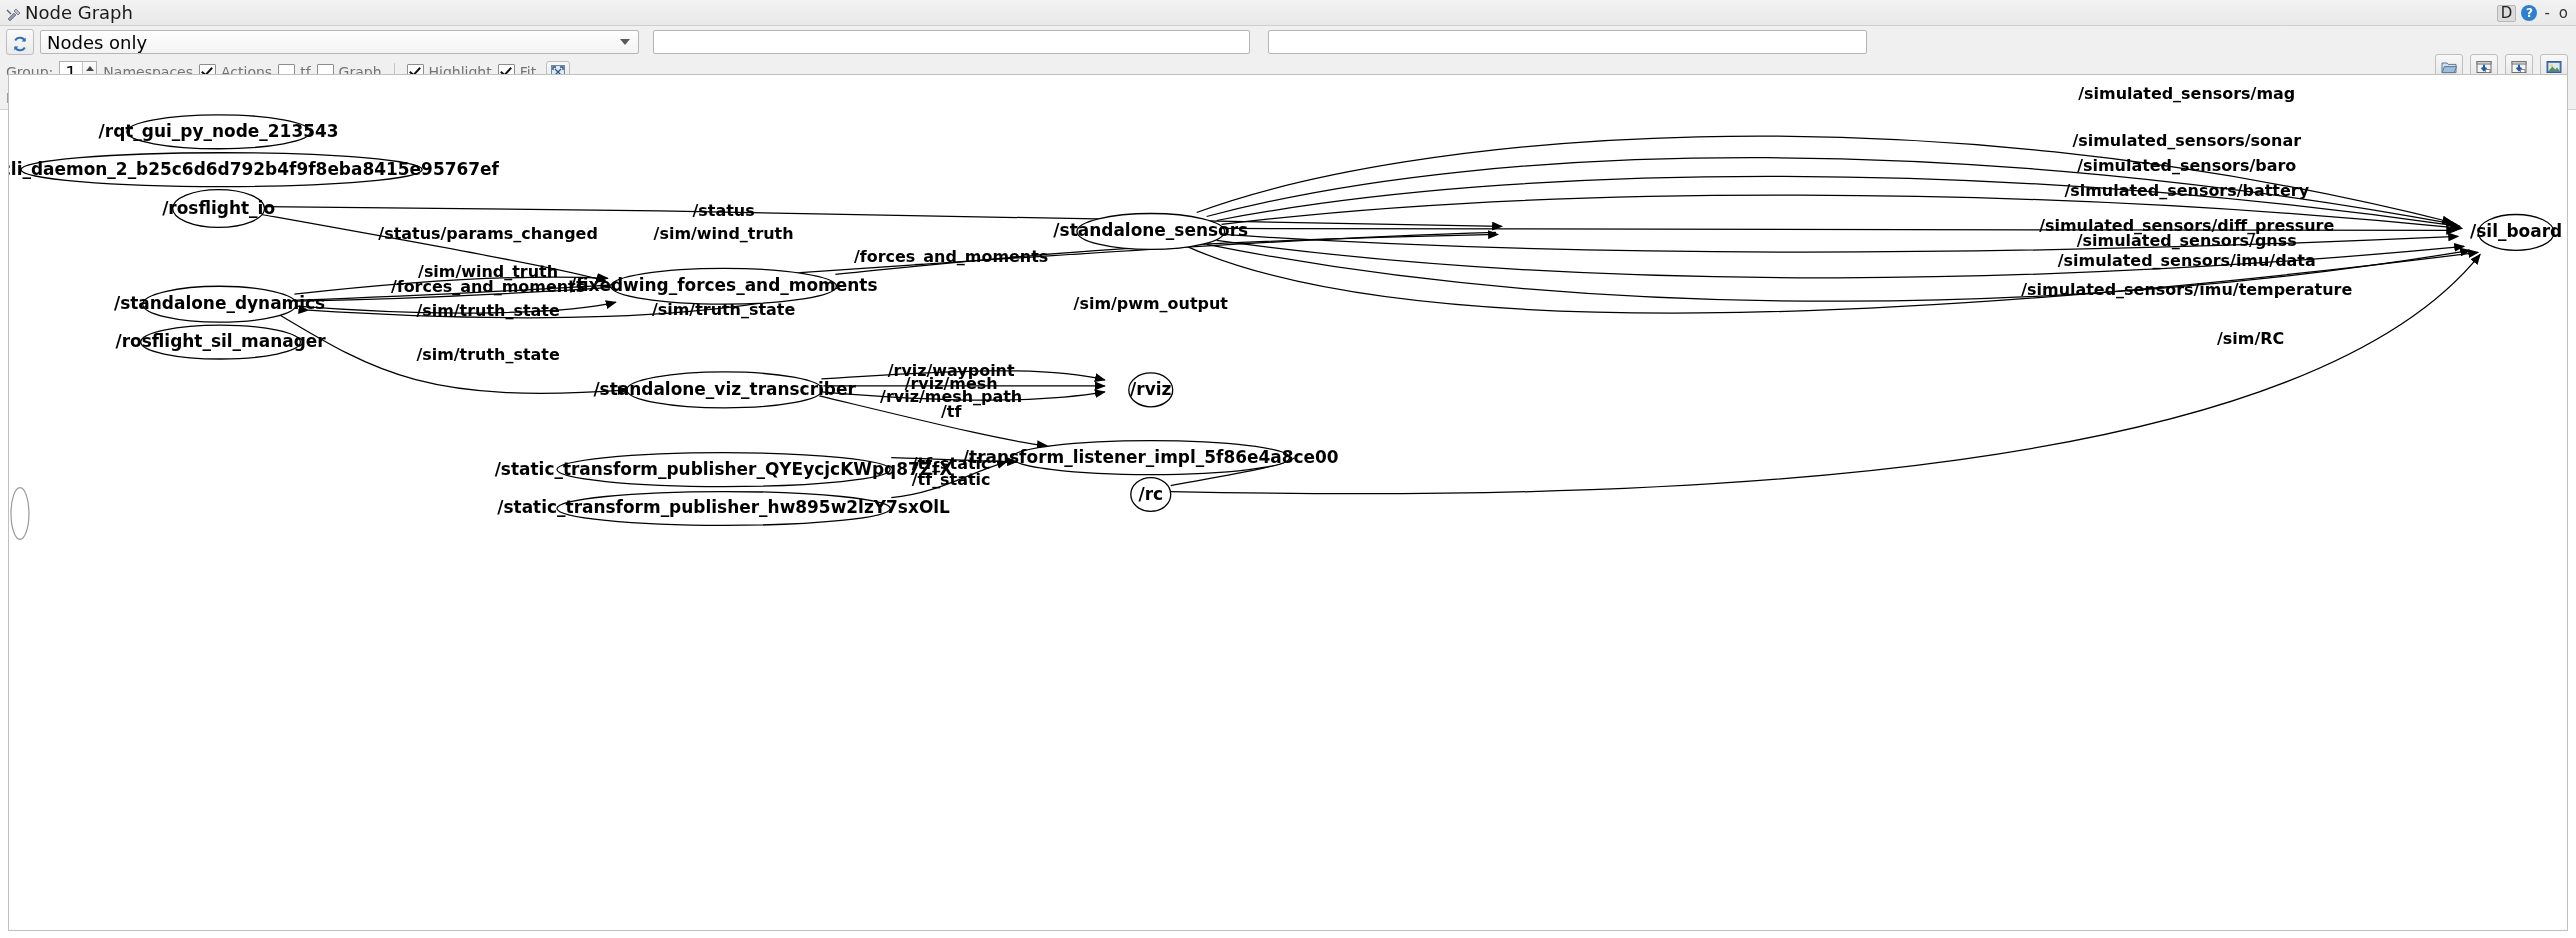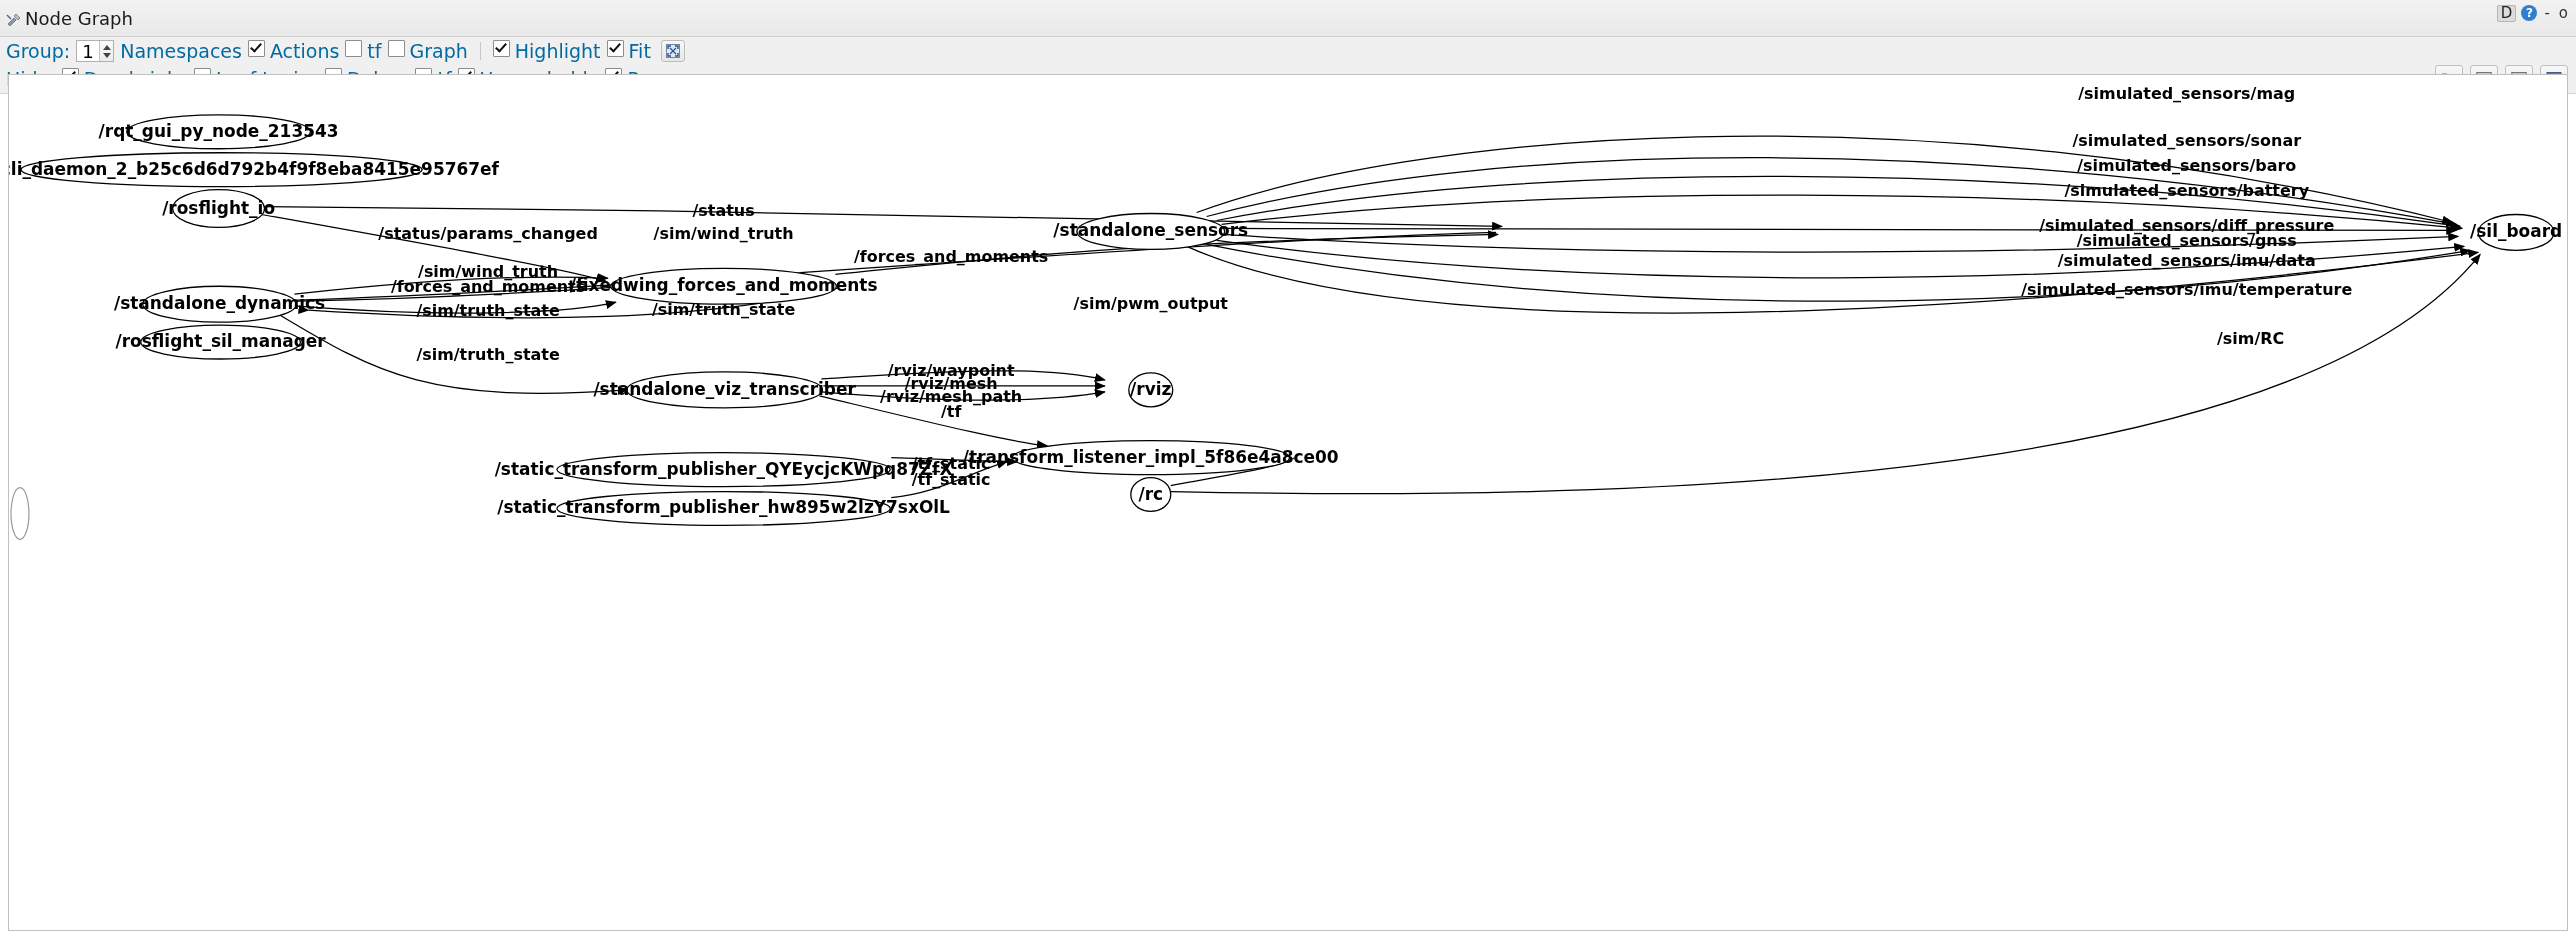--- a/index.html
+++ b/index.html
@@ -11,21 +11,21 @@
     width: 2576px;
     height: 939px;
     font-family: "DejaVu Sans", "Liberation Sans", sans-serif;
     font-size: 19px;
     color: #000000;
     overflow: hidden;
   }
 
   
   #titlebar {
-    height: 37px;
+    height: 26px;
     background: linear-gradient(#f2f2f2, #e9e9e9);
     border-bottom: 1px solid #cfcfcf;
     display: flex;
     align-items: center;
     padding: 0 6px;
     box-sizing: border-box;
     position: relative;
   }
   #titlebar .tb-icon {
     width: 16px; height: 16px;
@@ -149,21 +149,21 @@
   .iconbtn {
     width: 26px; height: 24px;
     background: linear-gradient(#f8f8f8, #e6e6e6);
     border: 1px solid #bfbfbf;
     border-radius: 3px;
     display: flex;
     align-items: center;
     justify-content: center;
   }
 
-  .lbl { font-size: 19px; color: #0369a1; white-space: nowrap; }
+  .lbl { font-size: 14px; color: #737373; white-space: nowrap; }
   .spin {
     width: 38px; height: 22px;
     background: #fff;
     border: 1px solid #b0b0b0;
     display: flex;
     align-items: center;
     box-sizing: border-box;
     position: relative;
     font-size: 18px;
     padding-left: 5px;
@@ -298,20 +298,38 @@
   <div class="tb-right">
     <span class="tb-dbtn">D</span>
     <span class="tb-help">?</span>
     <span class="tb-dash">-</span>
     <span class="tb-close">o</span>
   </div>
 </div>
 
 <div id="toolbar">
 
+  <div class="trow">
+    <div class="tbtn">
+      <span class="refresh-glyph">
+        <svg width="16" height="16" viewBox="0 0 16 16">
+          <path d="M13 5 A5.5 5.5 0 0 0 3.2 4.4" fill="none" stroke="#2f6fb5" stroke-width="2"></path>
+          <path d="M13.6 1.6 L13.6 5.6 L9.6 5.6 Z" fill="#2f6fb5"></path>
+          <path d="M3 11 A5.5 5.5 0 0 0 12.8 11.6" fill="none" stroke="#2f6fb5" stroke-width="2"></path>
+          <path d="M2.4 14.4 L2.4 10.4 L6.4 10.4 Z" fill="#2f6fb5"></path>
+        </svg>
+      </span>
+    </div>
+    <div class="combo">
+      <span>Nodes only</span>
+      <span class="caret"></span>
+    </div>
+    <div class="txtfield" id="filter1" placeholder=""></div>
+    <div class="txtfield" id="filter2" placeholder=""></div>
+  </div>
 
   <div class="trow">
     <span class="lbl">Group:</span>
     <div class="spin">
       <span>1</span>
       <span class="arrows">
         <span class="up"></span>
           <span class="dn"></span>
       </span>
     </div>

